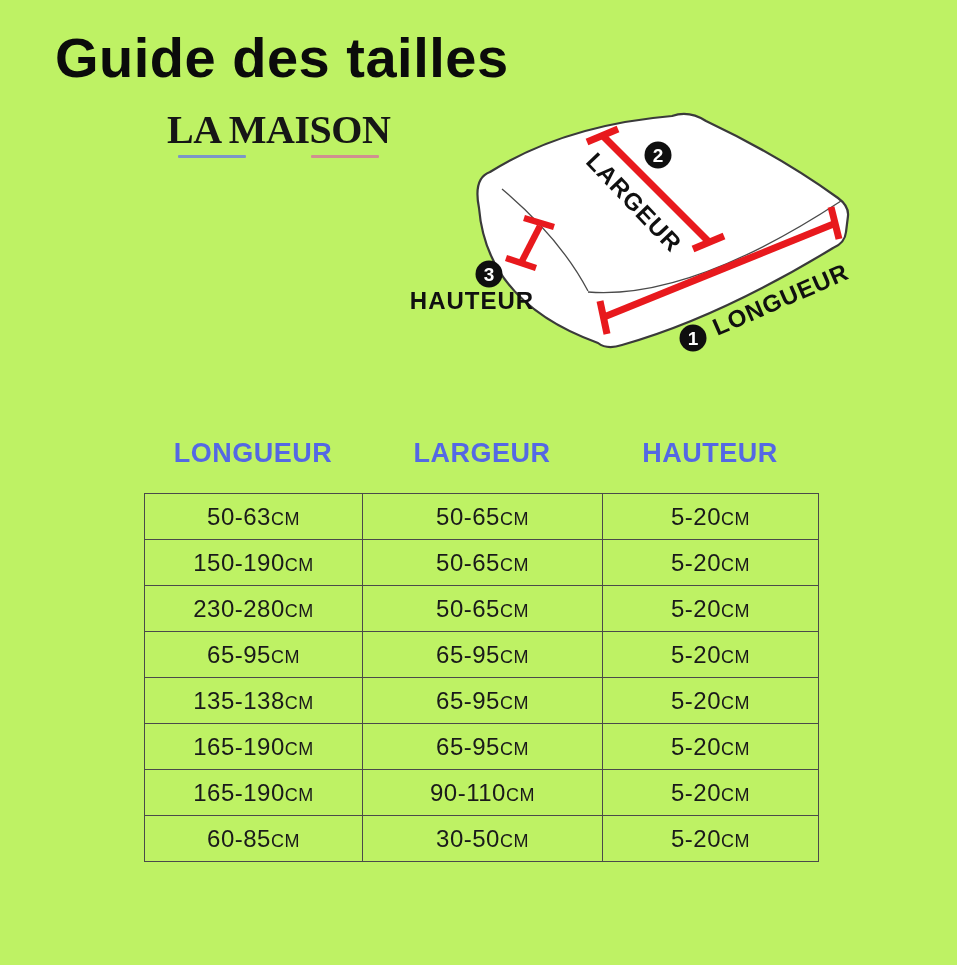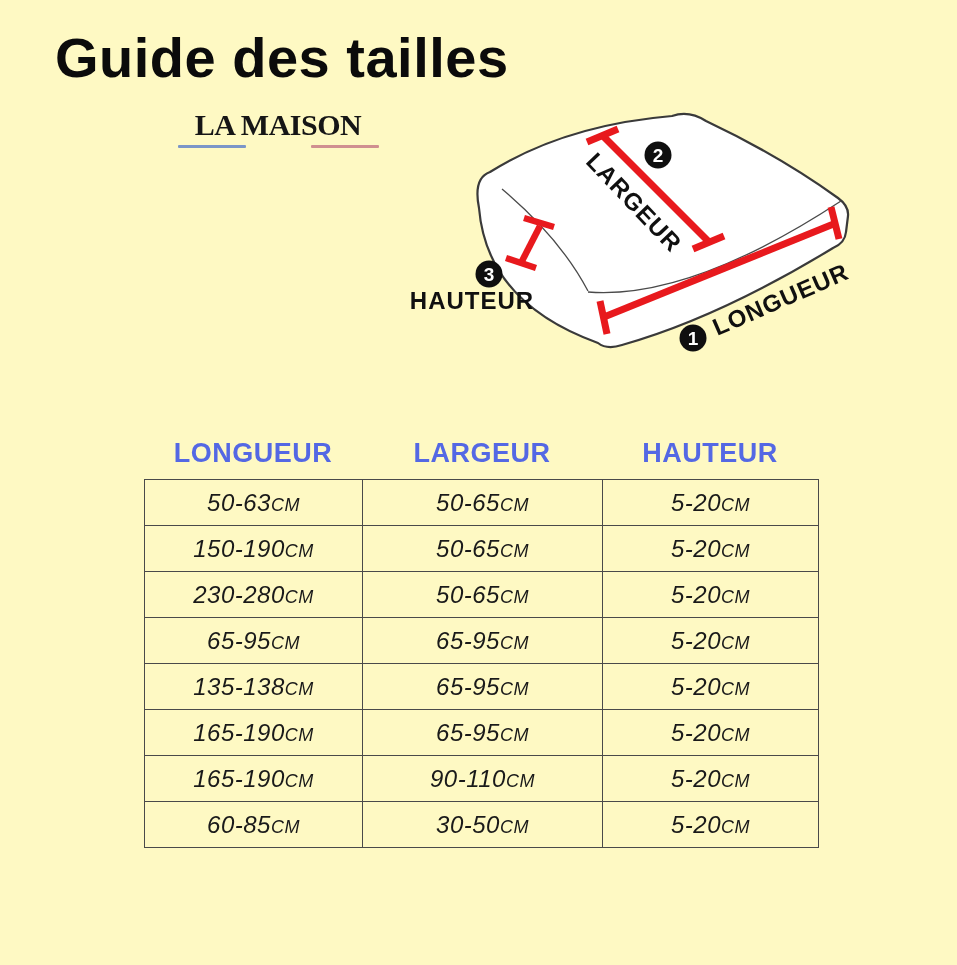--- a/index.html
+++ b/index.html
@@ -1,29 +1,29 @@
 <!DOCTYPE html>
 <html><head>
 <meta charset="utf-8">
 <style>
   html,body{margin:0;padding:0;background:#ffffff;}
   .canvas{
-    position:relative;width:957px;height:965px;background:#fef9c3;overflow:hidden;
+    position:relative;width:957px;height:965px;background:#bef264;overflow:hidden;
     font-family:"Liberation Sans",sans-serif;
   }
   
   .title{
     position:absolute;left:55px;top:26px;
     font-size:56px;font-weight:700;line-height:1.15;
     letter-spacing:.5px;color:#0b0b0b;white-space:nowrap;
   }
   
   .logo{position:absolute;left:167px;top:110px;width:222px;text-align:center;}
   .logo-name{
-    font-family:"Liberation Serif",serif;font-weight:700;font-size:30px;
+    font-family:"Liberation Serif",serif;font-weight:700;font-size:40px;
     letter-spacing:-.5px;color:#161616;line-height:1;white-space:nowrap;
   }
   .logo-underline{display:flex;justify-content:space-between;width:201px;margin:5px auto 4px;}
   .flag-seg{width:68px;height:3px;border-radius:1px;}
   .flag-blue{background:#7b96c8;}
   .flag-red{background:#d09090;}
   .logo-sub{
     font-size:28px;font-weight:400;letter-spacing:1px;color:#2b2b2b;
     line-height:1;white-space:nowrap;
   }
@@ -39,21 +39,21 @@
   }
   
   .table-wrap{position:absolute;left:144px;top:438px;width:674px;}
   .col-headers{display:flex;height:31px;}
   .col-headers span{
     display:block;text-align:center;font-size:27px;font-weight:700;
     color:#5468e4;letter-spacing:.5px;line-height:31px;
   }
   .hw1{width:218px;}.hw2{width:240px;}.hw3{width:216px;}
   table.sizes{
-    margin-top:10px;border-collapse:collapse;table-layout:fixed;width:674px;font-style:italic;
+    margin-top:24px;border-collapse:collapse;table-layout:fixed;width:674px;
   }
   table.sizes col.c1{width:218px;}
   table.sizes col.c2{width:240px;}
   table.sizes col.c3{width:216px;}
   table.sizes td{
     border:1px solid #4a4a4a;height:43px;text-align:center;vertical-align:middle;
     font-size:24px;color:#1a1a1a;letter-spacing:.5px;white-space:nowrap;
   }
   table.sizes td .unit{font-size:.75em;}
 </style>

